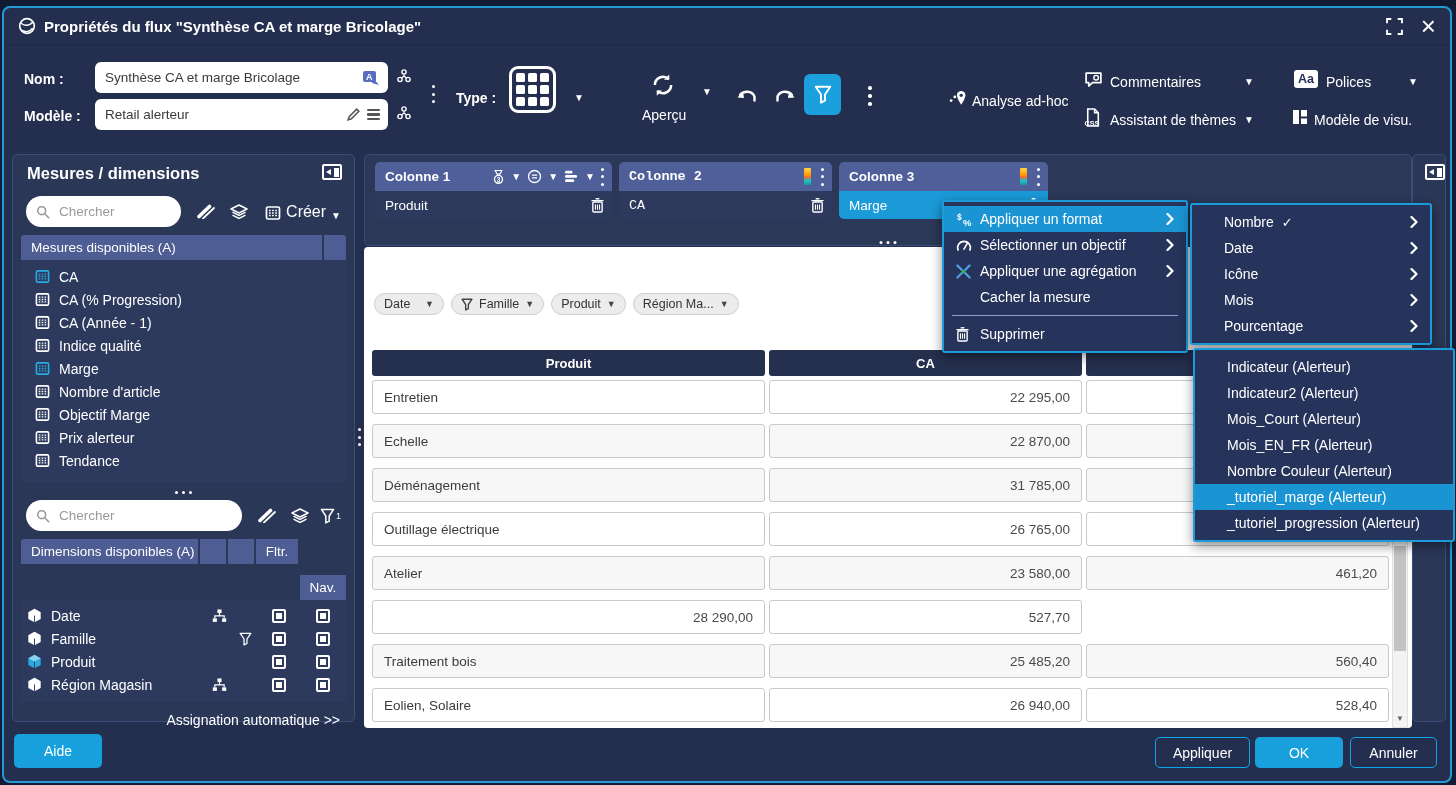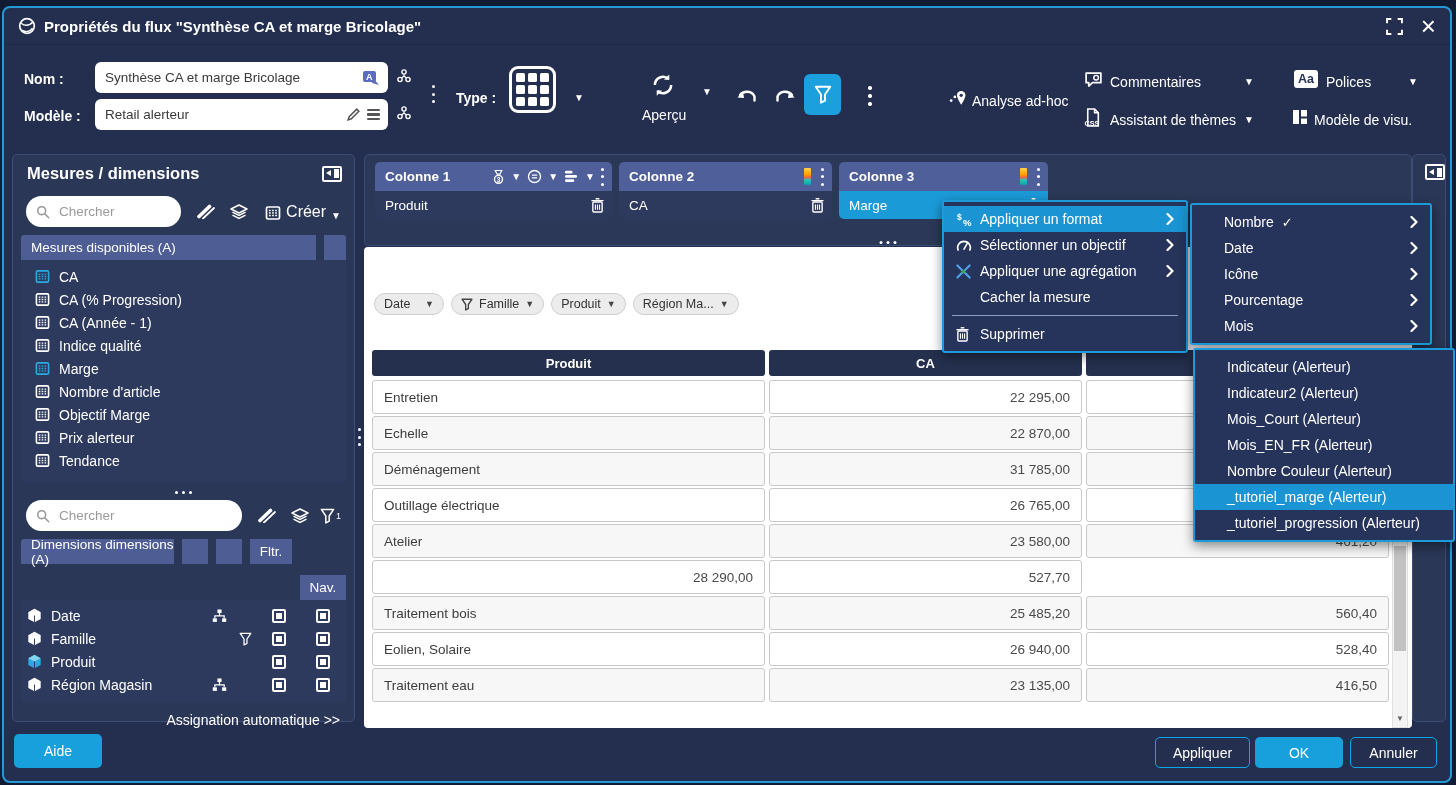--- a/index.html
+++ b/index.html
@@ -22,33 +22,33 @@
   .dots i{width:3.5px;height:3.5px;border-radius:50%;background:#fff;}
   .dots.v{flex-direction:column;gap:4.5px;}
   .dots.small i{width:3px;height:3px;}
   .caret{color:#fff;font-size:10px;}
   .typegrid{width:47px;height:47px;border:3px solid #fff;border-radius:9px;display:grid;grid-template-columns:repeat(3,1fr);grid-template-rows:repeat(3,1fr);gap:3px;padding:4px;box-sizing:border-box;}
   .typegrid i{background:#fff;border-radius:1.5px;}
   .filterbtn{position:absolute;width:37px;height:41px;background:#1b9fdd;border-radius:6px;display:flex;align-items:center;justify-content:center;}
   .aabox{background:#fff;border-radius:3px;color:#253256;font-weight:bold;font-size:12.5px;padding:2px 4px;}
   
   .sidebar{position:absolute;left:8px;top:146px;width:343px;height:568px;background:#2a3756;border:1px solid #3d4d7a;border-radius:5px;box-sizing:border-box;color:#fff;}
-  .sb-head{display:flex;align-items:center;padding:9px 12px 7px 14px;}
+  .sb-head{display:flex;padding:9px 12px 7px 14px;}
   .sb-title{font-size:16.5px;font-weight:bold;}
   .collapse-ic{margin-left:auto;width:20px;height:16px;border:2px solid #fff;border-radius:2px;position:relative;box-sizing:border-box;}
   .collapse-ic:before{content:"";position:absolute;right:1.5px;top:1.5px;bottom:1.5px;width:5px;background:#fff;}
   .collapse-ic:after{content:"";position:absolute;left:2px;top:2.5px;border-right:5px solid #fff;border-top:3.5px solid transparent;border-bottom:3.5px solid transparent;}
   .srow{display:flex;align-items:center;padding:0 13px;margin-top:6px;gap:15px;}
   .searchbox{background:#fff;border-radius:16px;height:31px;display:flex;align-items:center;padding:0 10px;gap:7px;color:#8a8a8a;}
   .searchbox input{border:none;outline:none;background:transparent;font-family:"Liberation Sans",sans-serif;font-size:13.5px;color:#ec4899;width:100%;min-width:0;}
   .searchbox input::placeholder{color:#9a9a9a;}
   .sb1{width:160px;}  .sb2{width:212px;margin-right:auto;}
   .creer{display:flex;align-items:flex-end;gap:5px;margin-left:2px;}
   .block{margin:8px 8px 0 8px;background:#2d3a5e;border-radius:3px;overflow:hidden;}
-  .barrow{display:flex;gap:8px;background:#2a3756;}
+  .barrow{display:flex;gap:2px;background:#2a3756;}
   .barcell{background:#4e5d93;height:25px;display:flex;align-items:center;font-size:13.5px;padding-left:10px;}
   .barcell.fl1{flex:1;}
   .barcell.stub{width:22px;padding:0;}
   .barcell.c26{width:26px;padding:0;justify-content:center;}
   .barcell.c42{width:42px;padding:0;justify-content:center;}
   .barcell.c46{width:46px;padding:0;justify-content:center;margin-top:36px;}
   .mlist{padding:5px 0 10px 0;}
   .m-item{height:23px;display:flex;align-items:center;gap:9px;padding-left:14px;font-size:14px;}
   .m-item .mic{display:flex;color:#fff;}
   .m-item.active .mic{color:#29abe2;}
@@ -78,21 +78,21 @@
   
   .preview{position:absolute;left:360px;top:239px;width:1048px;height:481px;background:#fff;border-radius:4px;overflow:hidden;}
   .chips{position:absolute;left:10px;top:46px;display:flex;gap:7px;}
   .chip{height:22px;background:#ececec;border:1px solid #cfcfcf;border-radius:11px;display:flex;align-items:center;font-size:12.5px;color:#333;padding:0 9px;min-width:70px;box-sizing:border-box;gap:6px;}
   .chip .clbl{margin-right:auto;}
   .chip .ccaret{color:#444;font-size:9px;}
   .grid3{display:grid;grid-template-columns:393px 313px 303px;gap:4px;}
   .thead{position:absolute;left:8px;top:103px;}
   .th{height:26px;background:#25304f;border-radius:3px;color:#fff;font-weight:bold;font-size:13px;display:flex;align-items:center;justify-content:center;}
   .tbody{position:absolute;left:8px;top:133px;}
-  .trow{margin-bottom:2px;height:34px;}
+  .trow{margin-bottom:10px;height:34px;}
   .td{border:1px solid #c9c9c9;border-radius:3px;background:#fff;display:flex;align-items:center;font-size:13.5px;color:#3c3c3c;padding:0 11px;box-sizing:border-box;}
   .trow.even .td{background:#f7f7f7;}
   .td.num{justify-content:flex-end;color:#4a4a4a;}
   .scrollbar{position:absolute;left:1028px;top:103px;bottom:0;width:16px;background:#f3f3f3;border:1px solid #e0e0e0;box-sizing:border-box;}
   .thumb{position:absolute;left:1px;right:1px;top:195px;height:105px;background:#c2c2c2;}
   .sbtn{position:absolute;left:0;right:0;height:17px;display:flex;align-items:center;justify-content:center;color:#666;font-size:8px;background:#f3f3f3;}
   .sbtn.up{top:0;}  .sbtn.down{bottom:0;}
   
   .rail{position:absolute;left:1408px;top:146px;width:34px;height:568px;background:#2a3756;border:1px solid #3c4c78;border-radius:5px;box-sizing:border-box;display:flex;justify-content:center;padding-top:9px;}
   
@@ -462,21 +462,21 @@
       <span class="ic" style="margin-left:-4px;">
         <svg width="15" height="16" viewBox="0 0 16 17">
             <path d="M1.5 1.5h13L9.8 8.5v5.5l-3.6 1.8V8.5z" fill="none" stroke="#fff" stroke-width="1.6" stroke-linejoin="round"></path>
           </svg>
           <sup class="supnum">1</sup>
       </span>
     </div>
 
     <div class="block">
       <div class="barrow">
-        <span class="barcell fl1">Dimensions dimensions (A)</span>
+        <span class="barcell fl1">Dimensions disponibles (A)</span>
         <span class="barcell c26"></span>
         <span class="barcell c26"></span>
         <span class="barcell c42">Fltr.</span>
         <span class="barcell c46">Nav.</span>
       </div>
       <div class="mlist" id="dimensionsList" style="padding:4px 0 6px 0;">
           <div class="d-row">
             <span class="dlbl">
               <span class="cube">
                 <svg width="15" height="15" viewBox="0 0 16 16">
@@ -666,21 +666,21 @@
                 <line x1="0.5" y1="2.8" x2="13.5" y2="2.8" stroke="currentColor" stroke-width="1.5"></line>
                 <line x1="5" y1="0.8" x2="9" y2="0.8" stroke="currentColor" stroke-width="1.5"></line>
                 <line x1="4.8" y1="6.8" x2="4.8" y2="12.6" stroke="currentColor" stroke-width="1.2"></line>
                 <line x1="7" y1="6.8" x2="7" y2="12.6" stroke="currentColor" stroke-width="1.2"></line>
                 <line x1="9.2" y1="6.8" x2="9.2" y2="12.6" stroke="currentColor" stroke-width="1.2"></line>
               </svg>
             </span>
           </span>
         </div>
       </div>
-      <div class="colbox" style="left: 254px; width: 213px;">
+      <div class="colbox" style="left: 254px; width: 213px; font-family: Liberation Mono, monospace;">
         <div class="colhead">
           <span>Colonne 2</span>
           <span class="sp" style="display: flex; gap: 10px; align-items: center;">
             <span class="ic">
               <span class="colorbar"></span>
             </span>
             <span class="ic">
               <span class="dots v small">
                 <i></i>
                 <i></i>
@@ -907,29 +907,29 @@
       </div>
       <div class="mi">
         <span>Icône</span>
         <span class="marrow">
           <svg width="8" height="12" viewBox="0 0 8 12">
             <path d="M1.5 1l5 5-5 5" stroke="#fff" stroke-width="2.2" fill="none" stroke-linecap="round" stroke-linejoin="round"></path>
           </svg>
         </span>
       </div>
       <div class="mi">
-        <span>Pourcentage</span>
+        <span>Mois</span>
         <span class="marrow">
           <svg width="8" height="12" viewBox="0 0 8 12">
             <path d="M1.5 1l5 5-5 5" stroke="#fff" stroke-width="2.2" fill="none" stroke-linecap="round" stroke-linejoin="round"></path>
           </svg>
         </span>
       </div>
       <div class="mi">
-        <span>Mois</span>
+        <span>Pourcentage</span>
         <span class="marrow">
           <svg width="8" height="12" viewBox="0 0 8 12">
             <path d="M1.5 1l5 5-5 5" stroke="#fff" stroke-width="2.2" fill="none" stroke-linecap="round" stroke-linejoin="round"></path>
           </svg>
         </span>
       </div>
     </div>
   <div class="menu submenu" style="left:1189px;top:340px;width:262px;" id="fmtMenu">
       <div class="mi">
         <span>Indicateur (Alerteur)</span>

